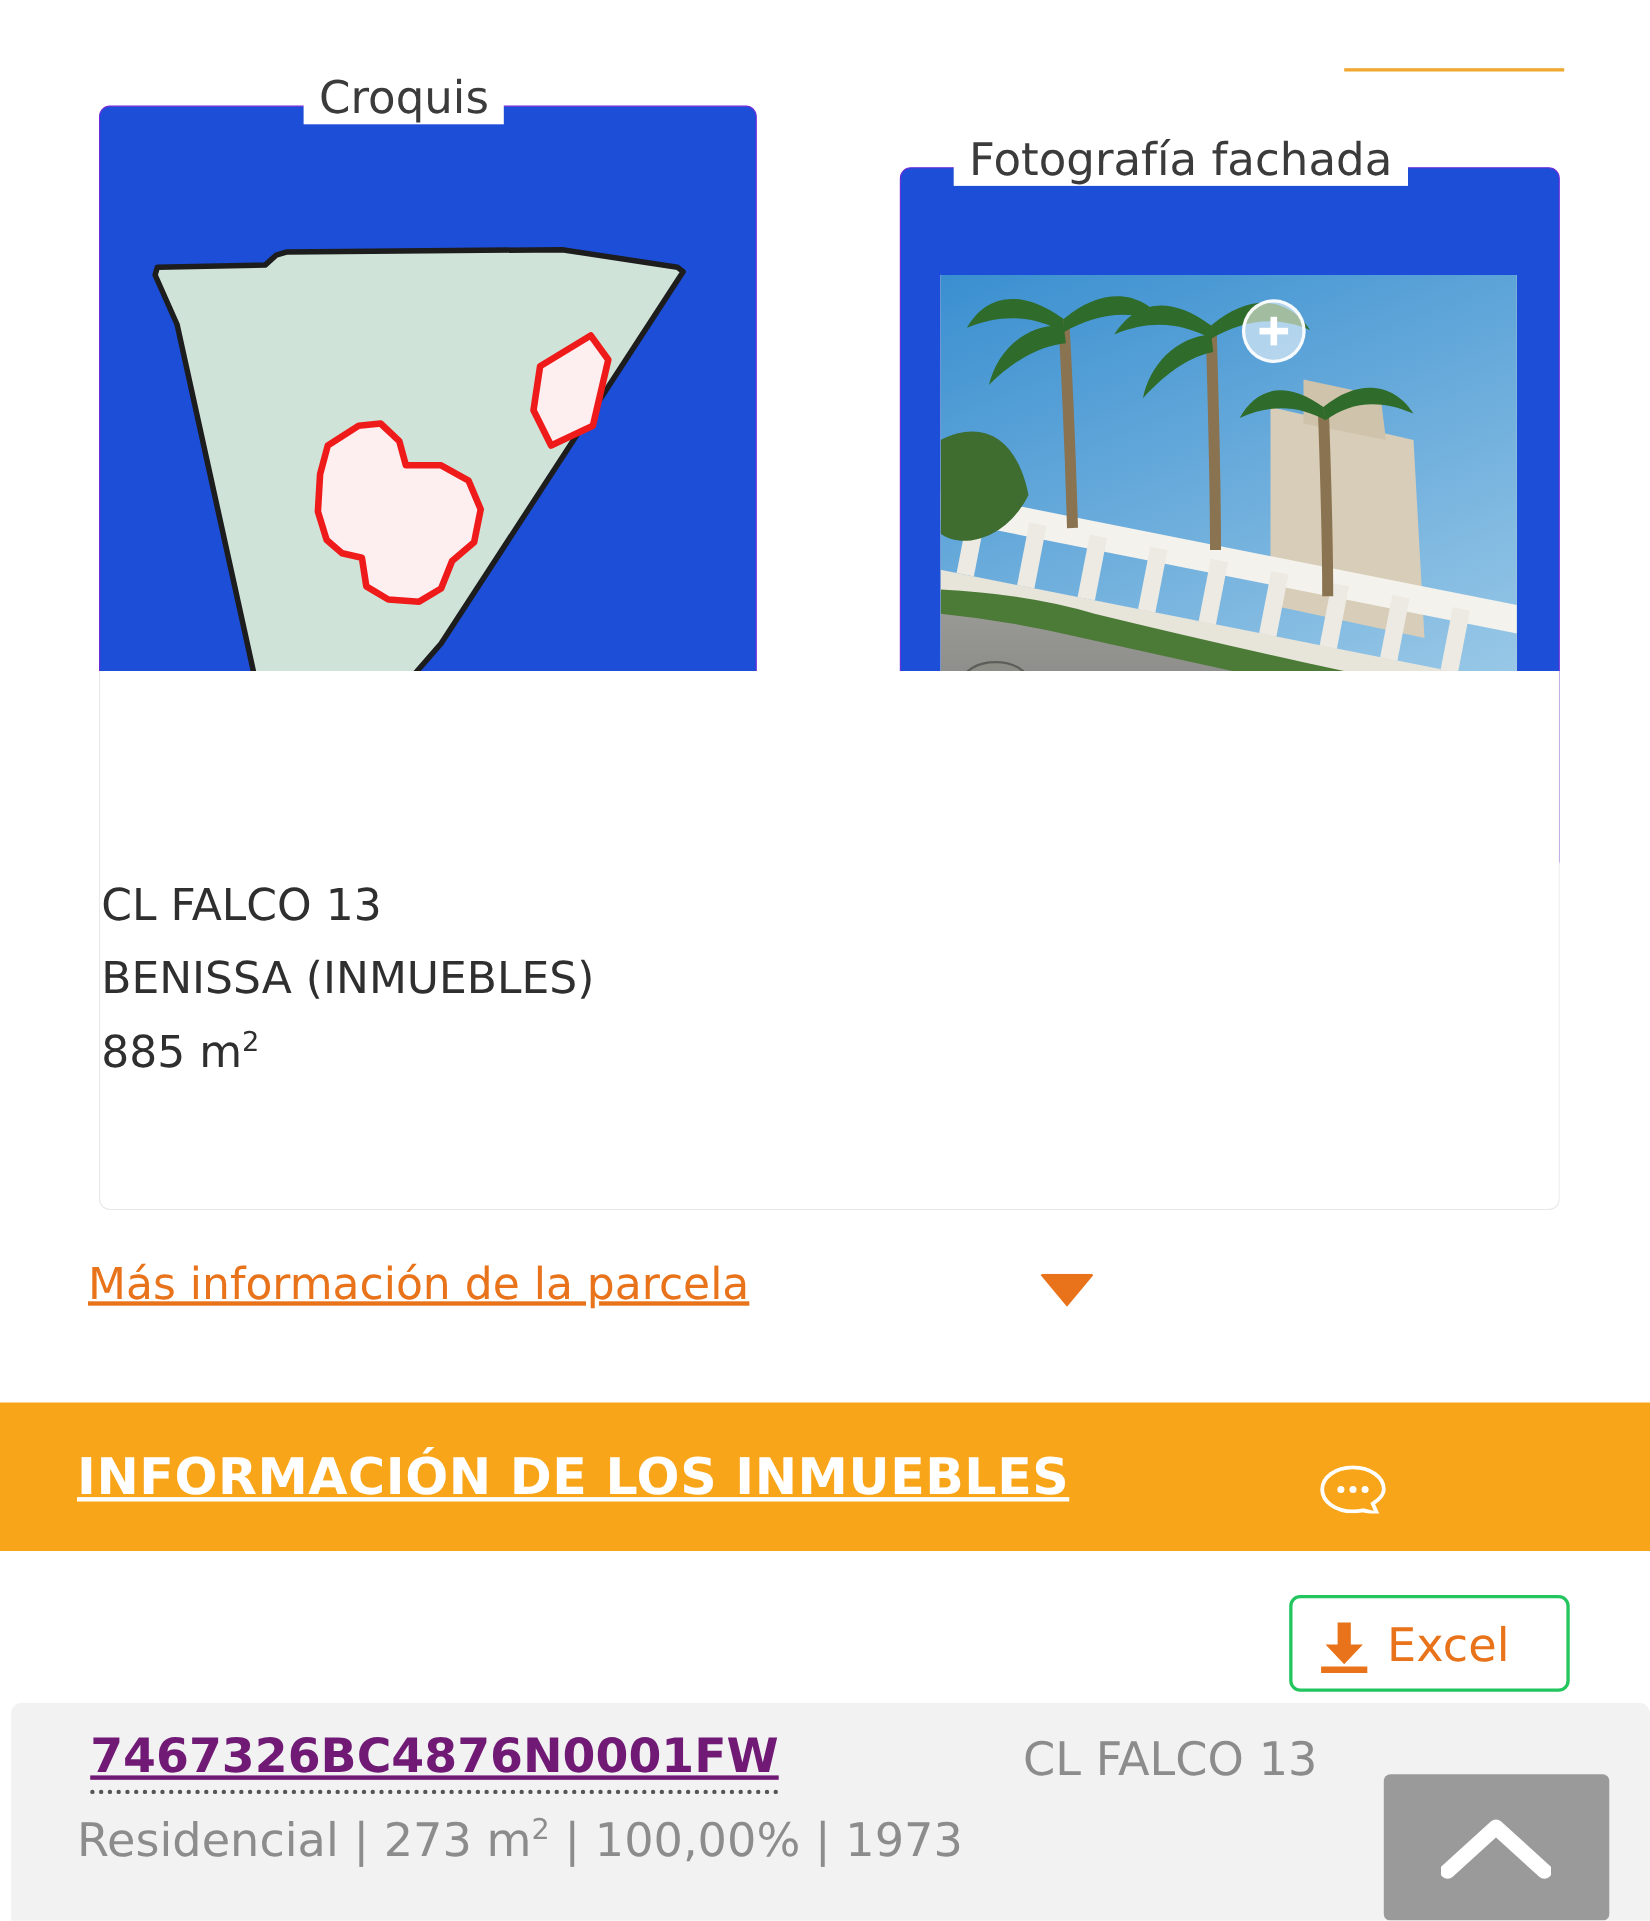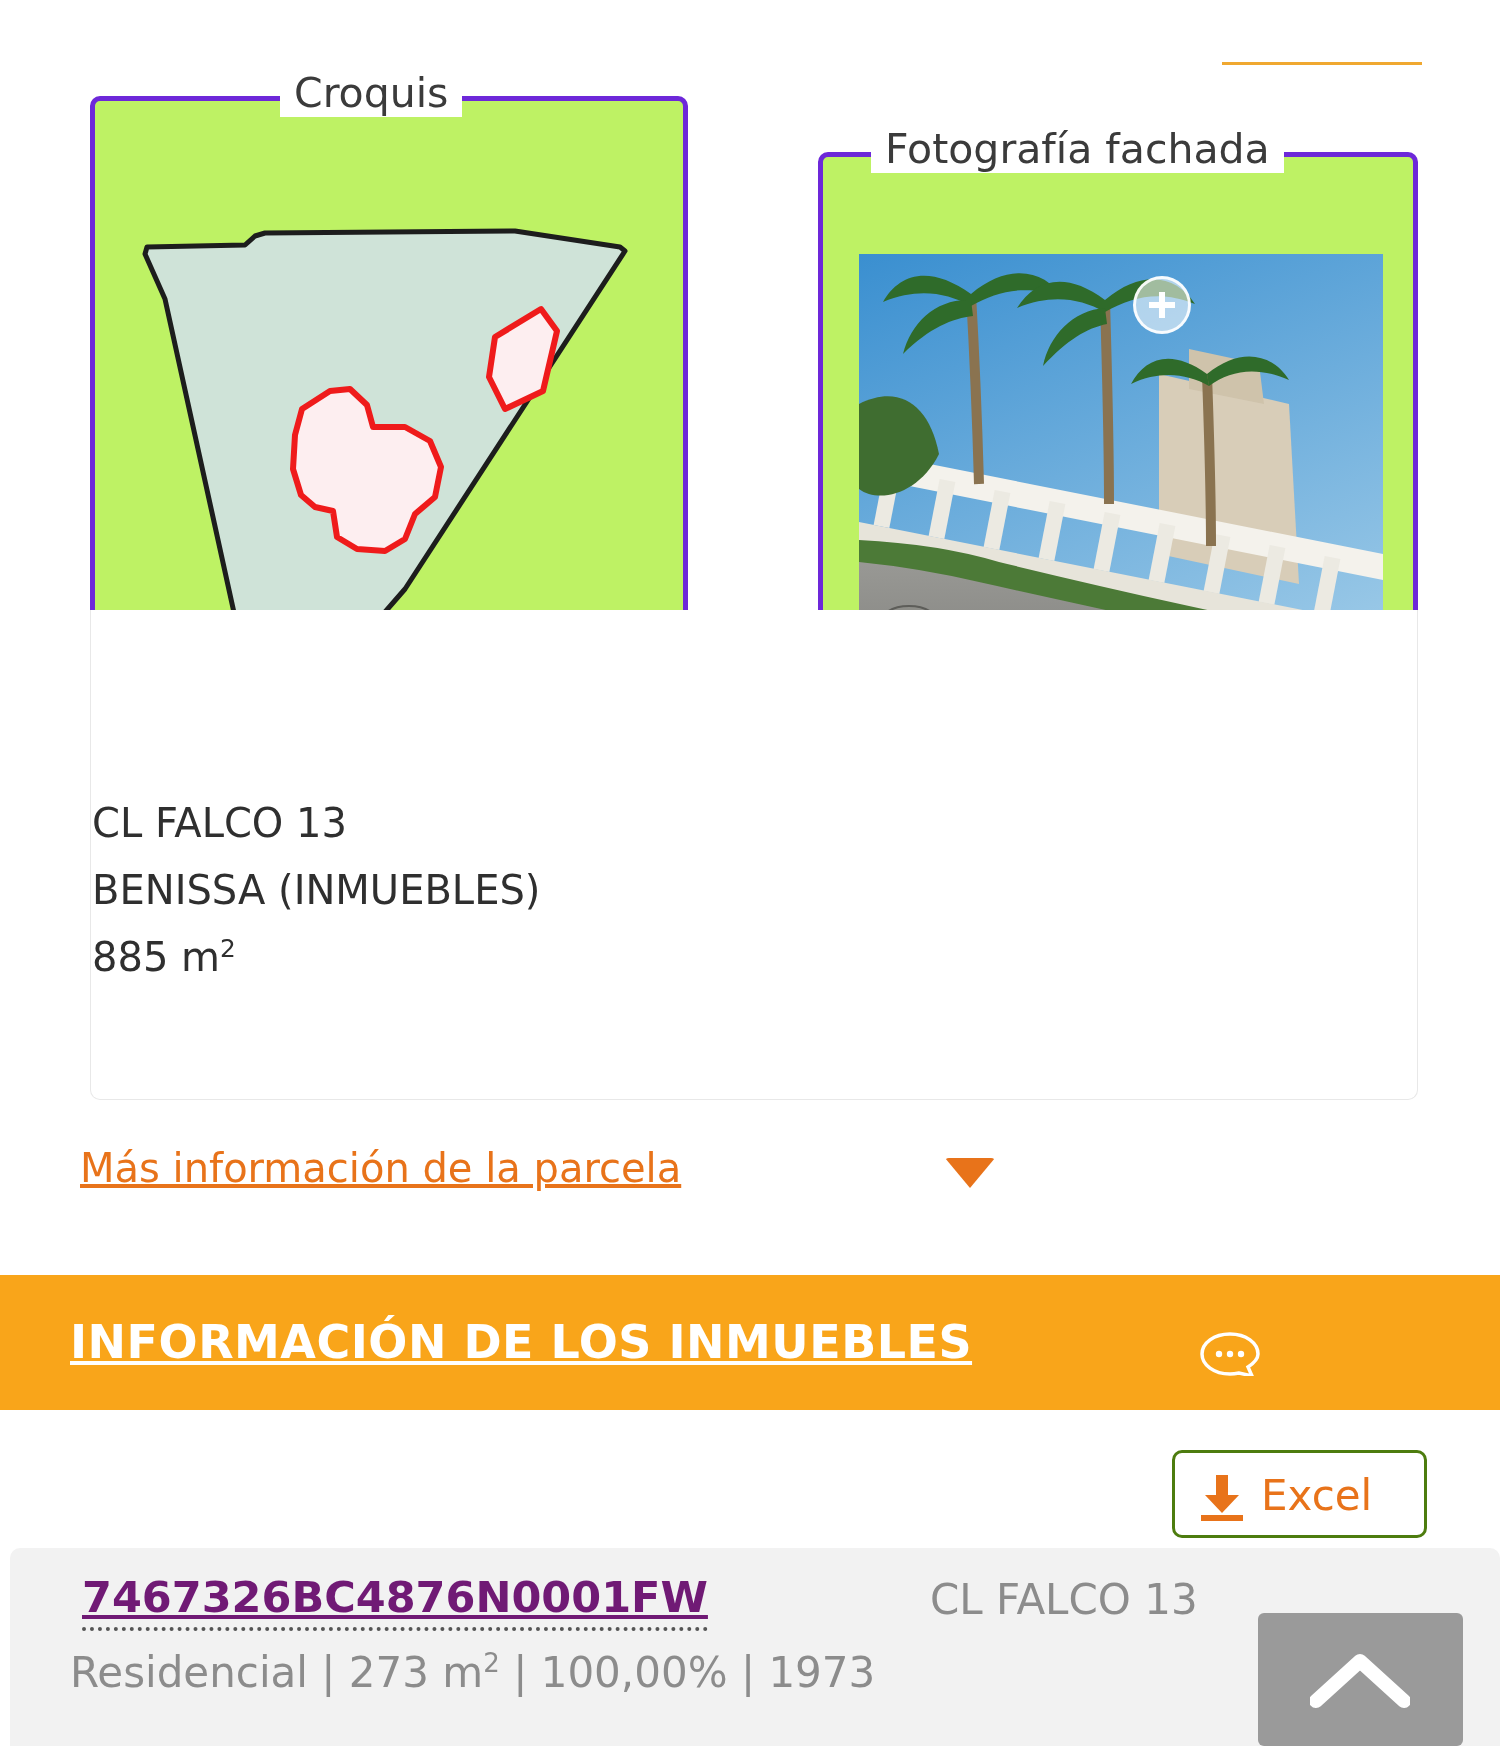--- a/index.html
+++ b/index.html
@@ -21,23 +21,23 @@
     top: 62px;
     left: 1222px;
     width: 200px;
     height: 3px;
     background: #f0a830;
   }
 
   
   .fieldset {
     position: absolute;
-    border: 5px solid #6d28d9;
+    border: 1px solid #6d28d9;
     border-radius: 10px;
-    background: #bef264;
+    background: #1d4ed8;
   }
   .legend {
     position: absolute;
     top: -32px;
     background: #fff;
     padding: 0 14px;
     font-size: 41px;
     color: #3b3b3b;
     white-space: nowrap;
   }
@@ -161,21 +161,21 @@
   }
 
   
   #excel-btn {
     position: absolute;
     left: 1172px;
     top: 1450px;
     width: 255px;
     height: 88px;
     background: #ffffff;
-    border: 3px solid #4d7c0f;
+    border: 3px solid #22c55e;
     border-radius: 10px;
     padding-left: 35px;
   }
   #excel-icon {
     position: absolute;
     left: 24px;
     top: 20px;
     width: 46px;
     height: 48px;
   }

